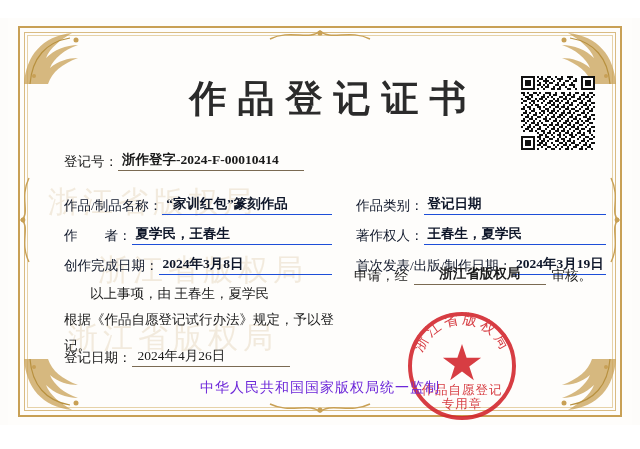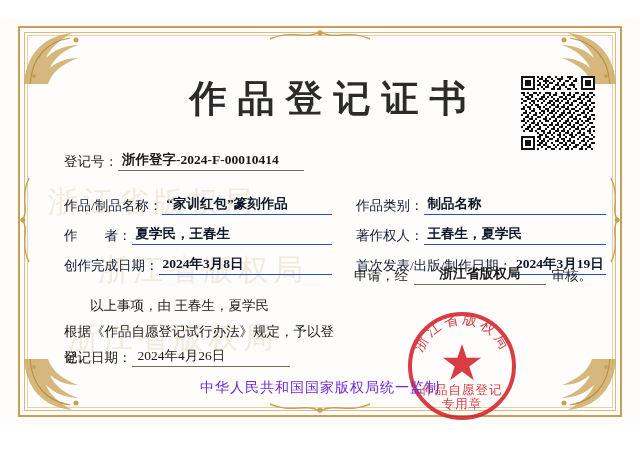--- a/index.html
+++ b/index.html
@@ -176,21 +176,21 @@
     padding-left: 4px;
     font-weight: bold;
     border-bottom: 1px solid #1d4ed8;
     line-height: 20px;
     white-space: nowrap;
     overflow: hidden;
   }
   .field .val.right { text-align: right; padding-right: 2px; }
 
   .para {
-    margin-top: 18px;
+    margin-top: 6px;
     font-size: 13.5px;
     color: #1a1a1a;
     line-height: 26px;
     width: 290px;
   }
   .para .p1 { text-indent: 26px; }
   .para .p2 { text-indent: 0px; }
 
   .approve {
     position: absolute;
@@ -718,21 +718,21 @@
 
       <div class="grid">
 
         <div class="field">
           <span class="lbl">作品/制品名称：</span>
           <span class="val">“家训红包”篆刻作品</span>
         </div>
 
         <div class="field">
           <span class="lbl">作品类别：</span>
-          <span class="val">制品名称</span>
+          <span class="val">登记日期</span>
         </div>
 
         <div class="field">
           <span class="lbl">作　　者：</span>
           <span class="val">夏学民，王春生</span>
         </div>
 
         <div class="field">
           <span class="lbl">著作权人：</span>
           <span class="val">王春生，夏学民</span>

